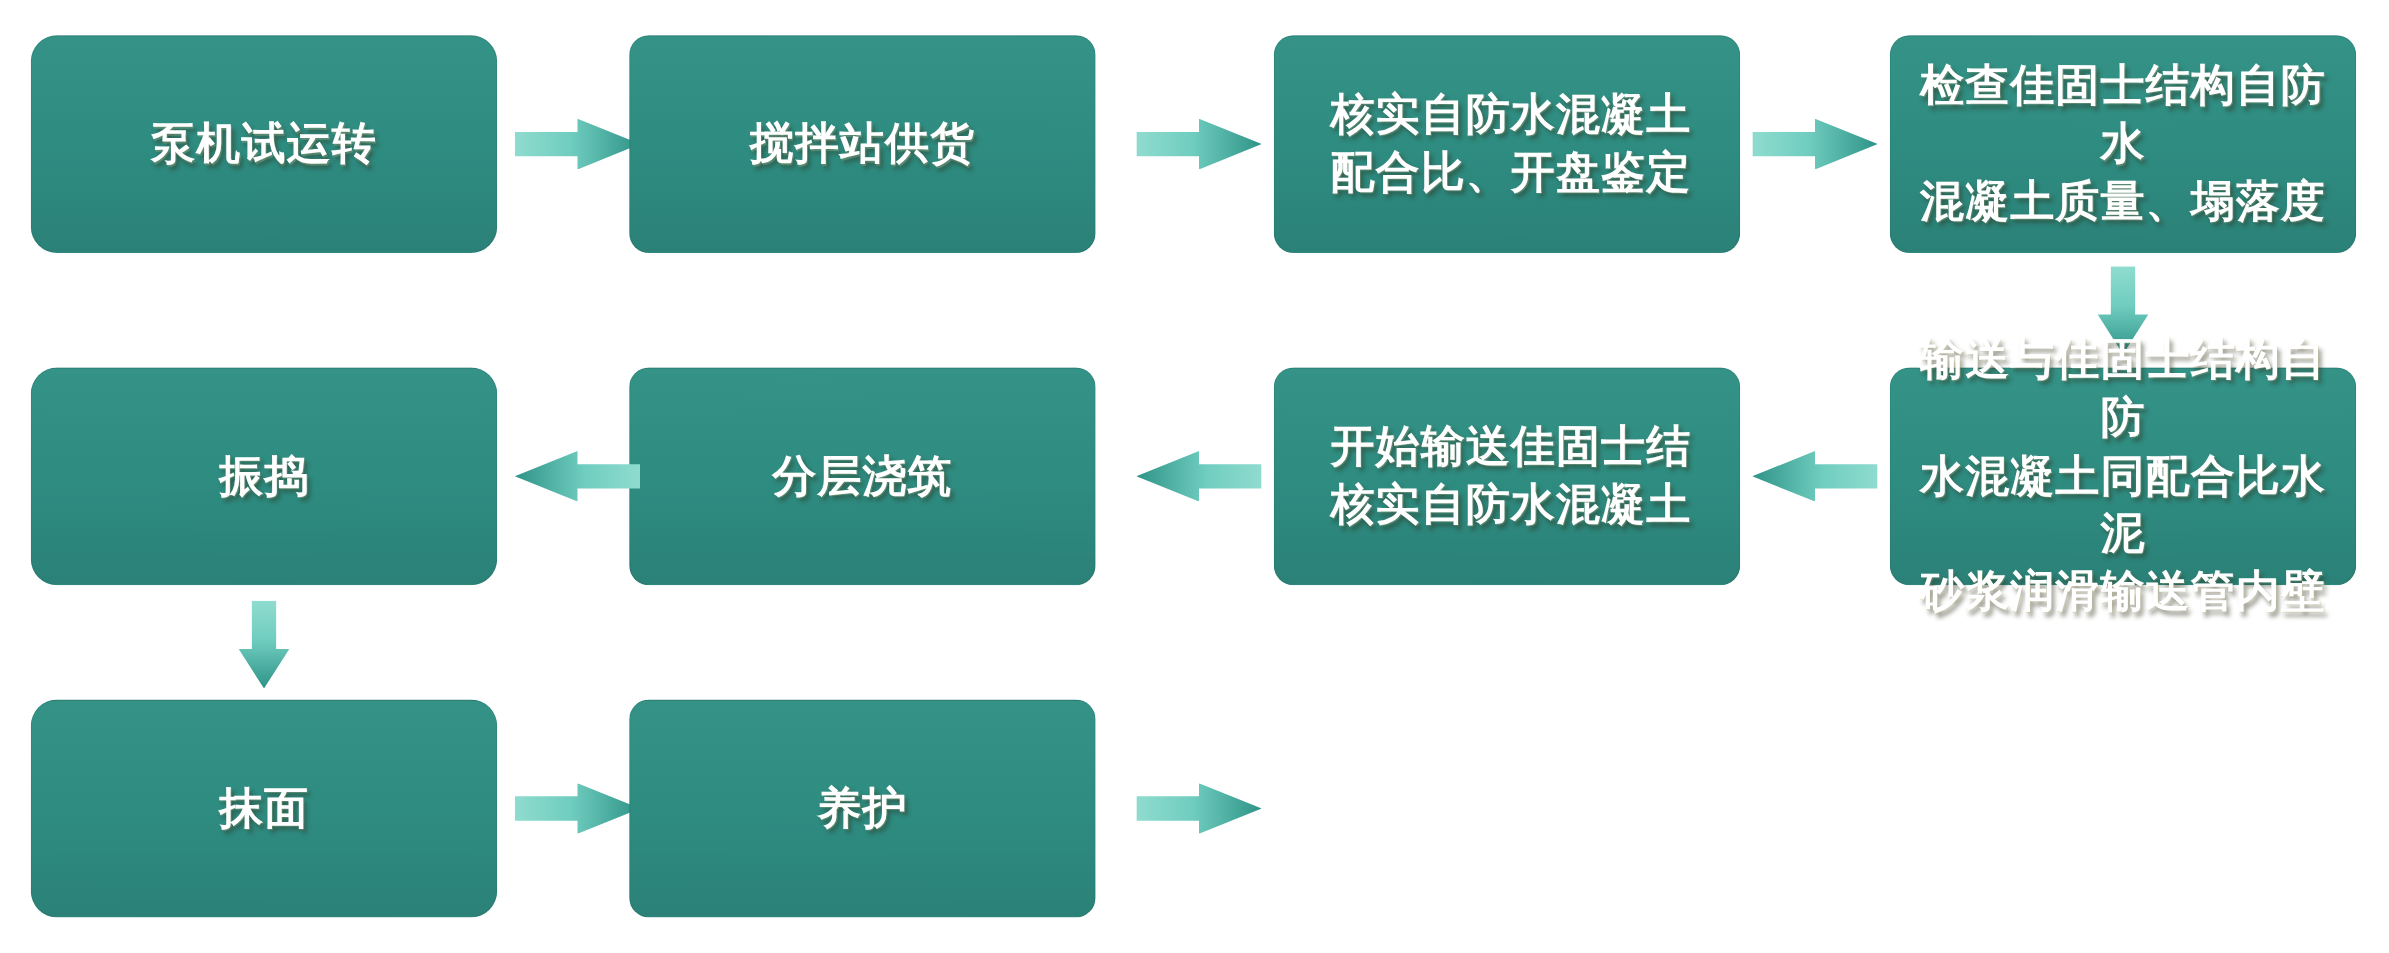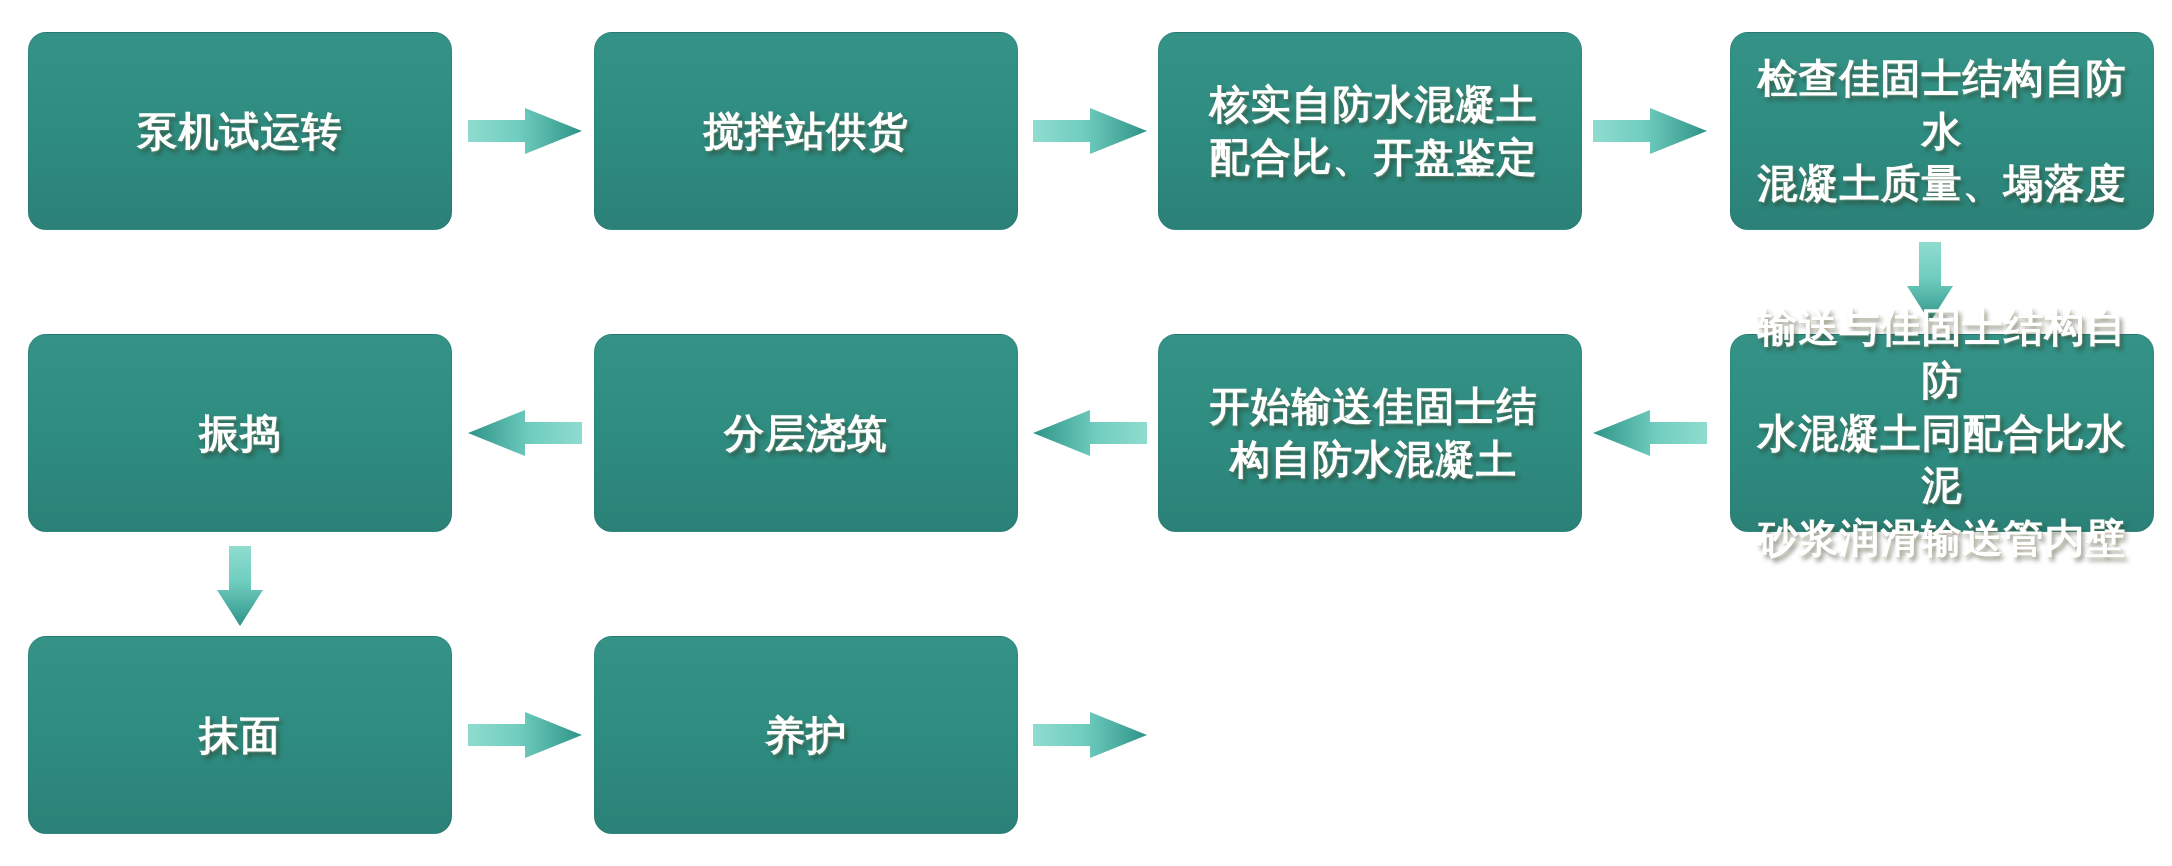--- a/index.html
+++ b/index.html
@@ -30,24 +30,24 @@
     padding: 0 10px;
     color: #ffffff;
     font-size: 40px;
     font-weight: bold;
     line-height: 1.32;
     white-space: pre-line;
     text-shadow: 1px 1px 0 rgba(190,178,128,0.30), 3px 4px 4px rgba(45,45,25,0.45);
     letter-spacing: 1px;
   }
   
-  .c0 { left: 28px; }
-  .c1 { left: 594px; text-align: center; }
+  .c0 { left: 28px; border-radius: 24px; }
+  .c1 { left: 572px; text-align: center; }
   .c2 { left: 1158px; padding-left: 17px; }
-  .c3 { left: 1718px; margin-left: 12px; }
+  .c3 { left: 1718px; }
   .r0 { top: 32px; }
   .r1 { top: 334px; }
   .r2 { top: 636px; }
 
   .arrow {
     position: absolute;
   }
   .arrow-right {
     width: 114px;
     height: 46px;
@@ -96,21 +96,21 @@
   <div class="flow-box r0 c3">检查佳固士结构自防水
 混凝土质量、塌落度</div>
 
   <div class="arrow arrow-down adown1"></div>
 
   <div class="flow-box r1 c3">输送与佳固士结构自防
 水混凝土同配合比水泥
 砂浆润滑输送管内壁</div>
   <div class="arrow arrow-left ar1g2"></div>
   <div class="flow-box r1 c2">开始输送佳固士结
-构自防水混凝土</div>
+核实自防水混凝土</div>
   <div class="arrow arrow-left ar1g1"></div>
   <div class="flow-box r1 c1">分层浇筑</div>
   <div class="arrow arrow-left ar1g0"></div>
   <div class="flow-box r1 c0">振捣</div>
 
   <div class="arrow arrow-down adown2"></div>
 
   <div class="flow-box r2 c0">抹面</div>
   <div class="arrow arrow-right ar2g0"></div>
   <div class="flow-box r2 c1">养护</div>

